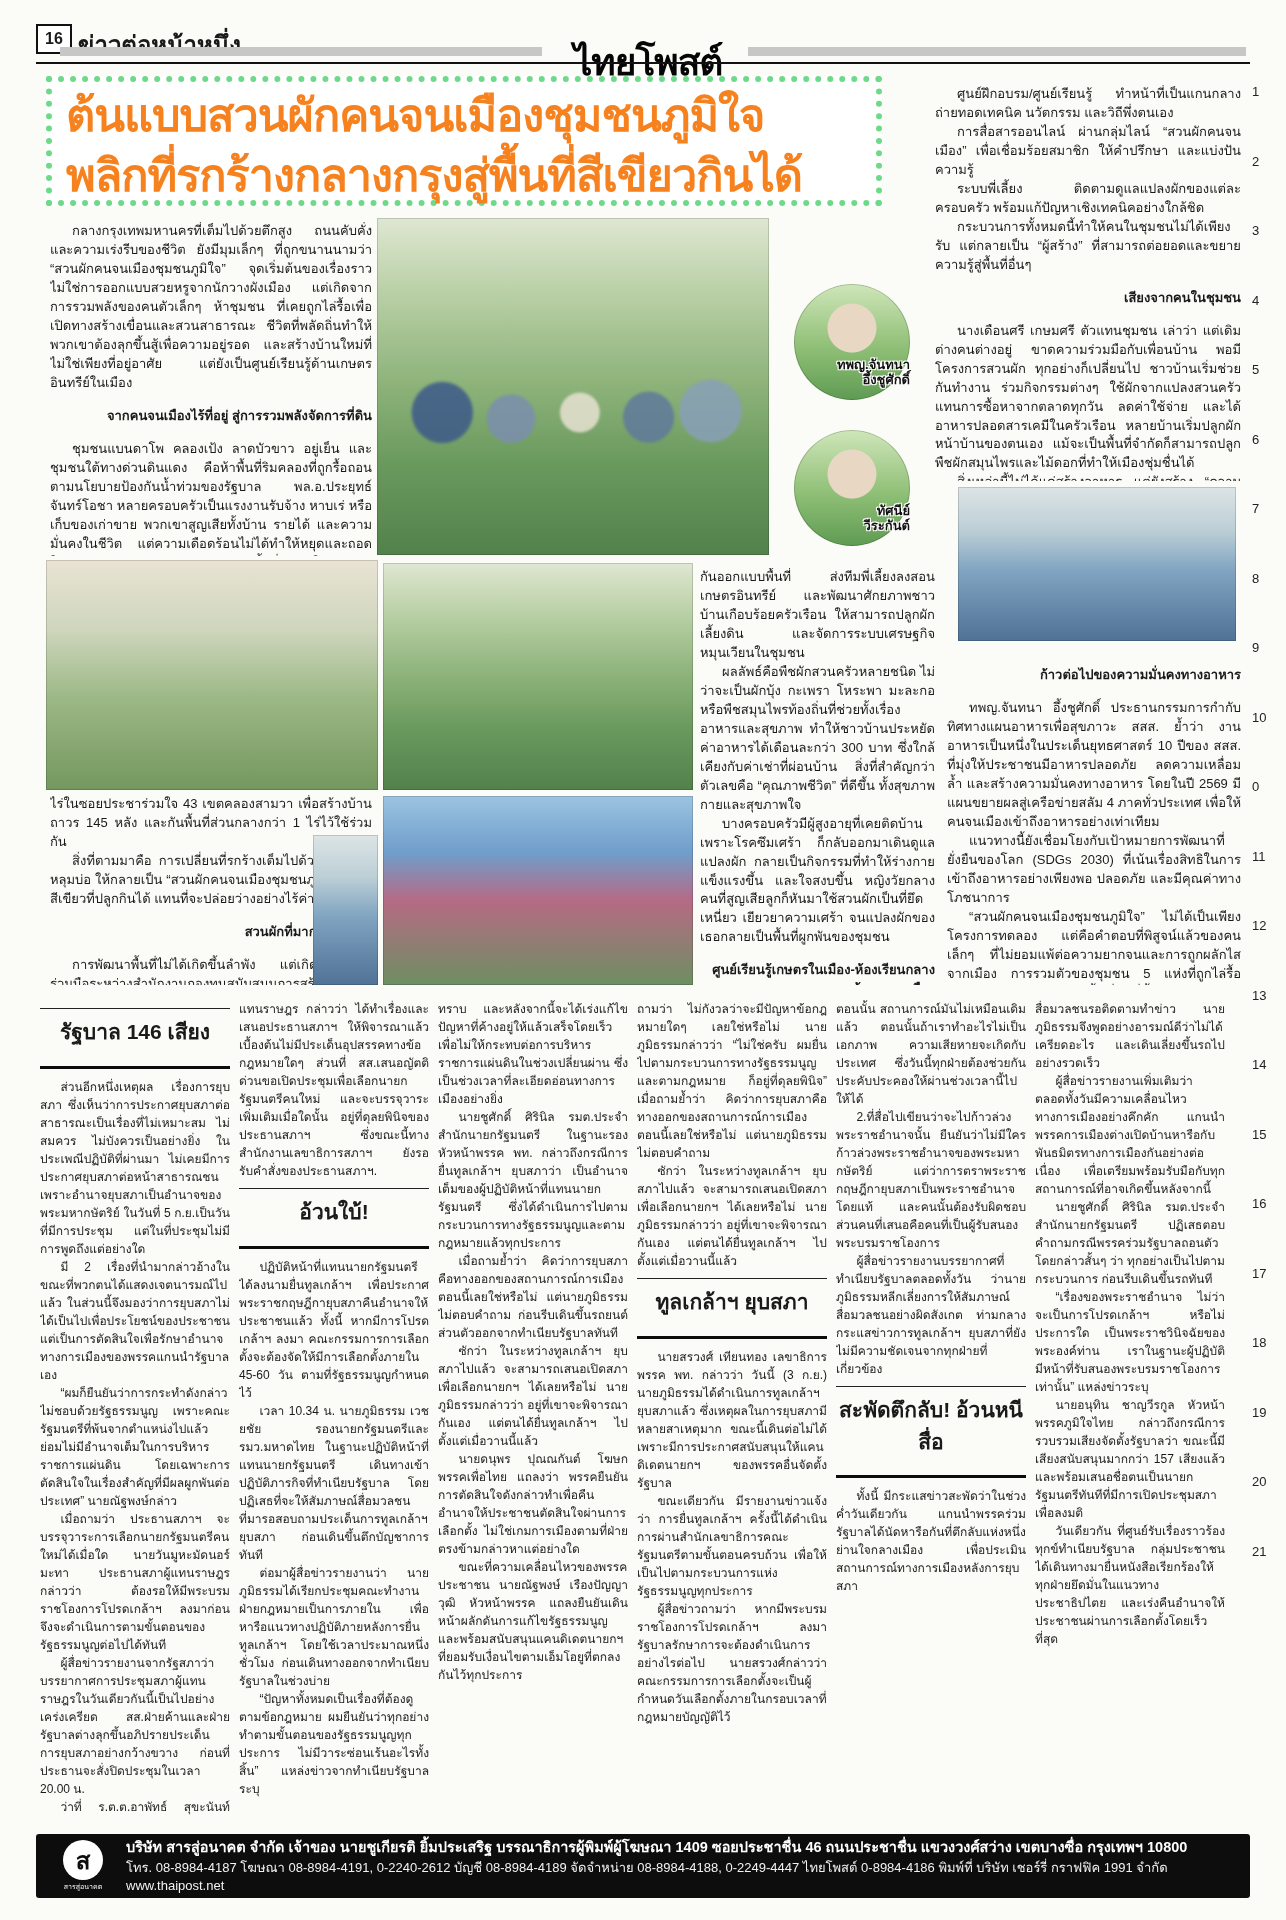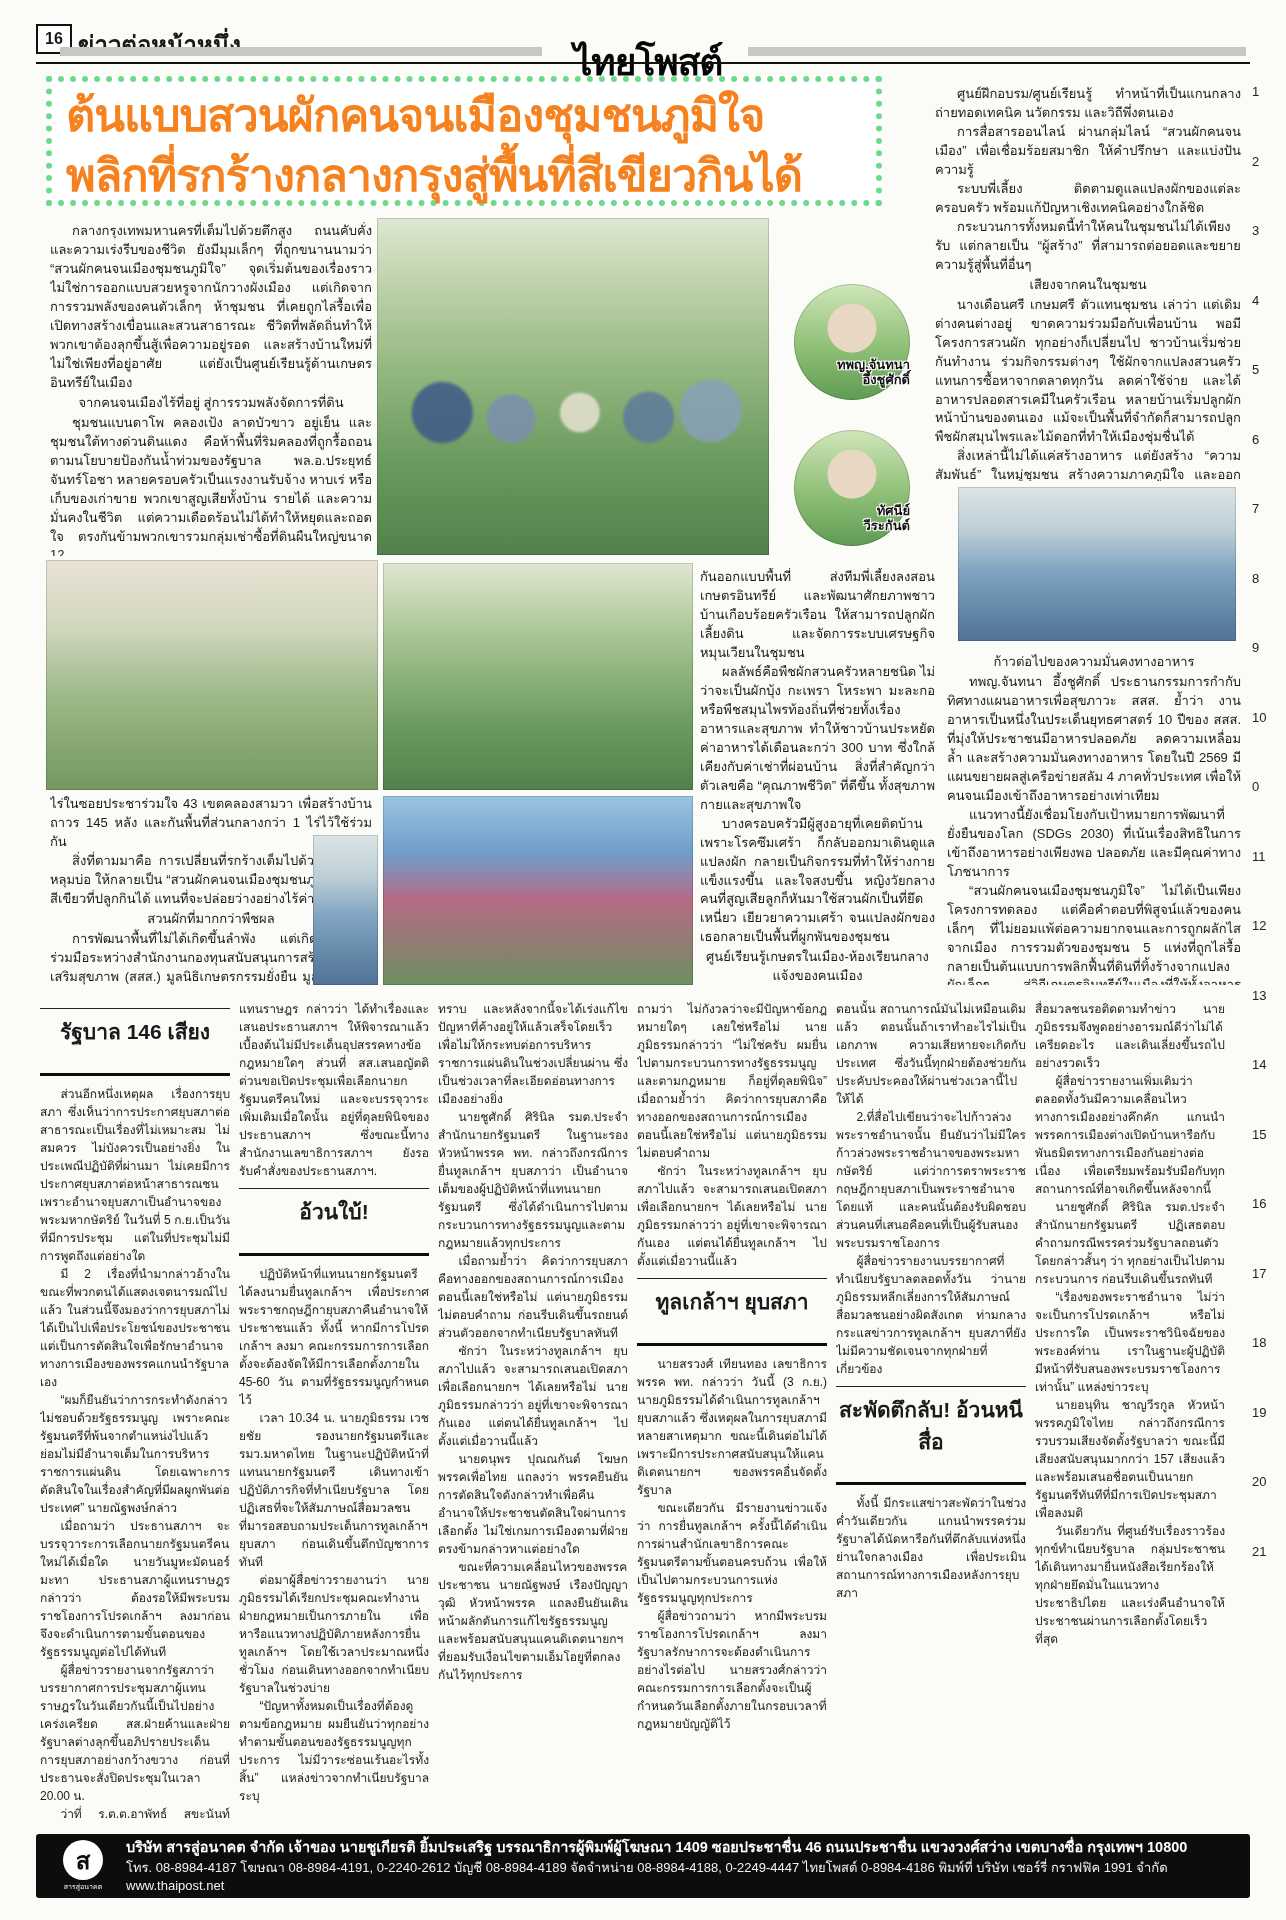--- a/index.html
+++ b/index.html
@@ -27,23 +27,23 @@
   .ruler-num{height:69.5px;font-size:13px;color:#222;}
   
   .headline-box{left:46px;top:76px;width:836px;height:130px;border:6px dotted #6fd98a;
     box-sizing:border-box;padding:4px 10px 0 14px;background:#fff;}
   .headline-line{font-weight:bold;font-size:45px;line-height:60px;color:#f6821f;
     letter-spacing:-1px;white-space:nowrap;}
   .txt{font-size:13px;line-height:1.46;overflow:hidden;}
   .txt-sm{font-size:12px;line-height:1.5;overflow:hidden;}
   .blk-para{text-indent:1.7em;text-align:justify;}
   .blk-cont{text-align:justify;}
-  .blk-subhead{font-weight:normal;text-align:center;margin:1px 0;}
+  .blk-subhead{font-weight:bold;text-align:right;margin:14px 0;}
   .blk-headline{border-top:1px solid #222;border-bottom:3px solid #0c0c0c;margin:8px 0 9px;
-    padding:7px 2px 25px;}
+    padding:7px 2px 18px;}
   .blk-headline .bhx{font-size:21px;font-weight:bold;text-align:center;text-indent:0;}
   
   .photo{background:
     linear-gradient(180deg,#dfe7d2 0%,#b9d0a6 22%,#8fb47c 48%,#6b9a5f 72%,#53814b 100%);
     box-shadow:inset 0 0 0 1px rgba(0,0,0,.15);}
   .photo.people::after{content:"";position:absolute;left:6%;right:6%;bottom:10%;height:46%;
     background:
       radial-gradient(circle at 12% 30%, #3d5a8a 0 9%, transparent 10%),
       radial-gradient(circle at 32% 34%, #7b8fae 0 9%, transparent 10%),
       radial-gradient(circle at 52% 30%, #e7e2d2 0 9%, transparent 10%),

